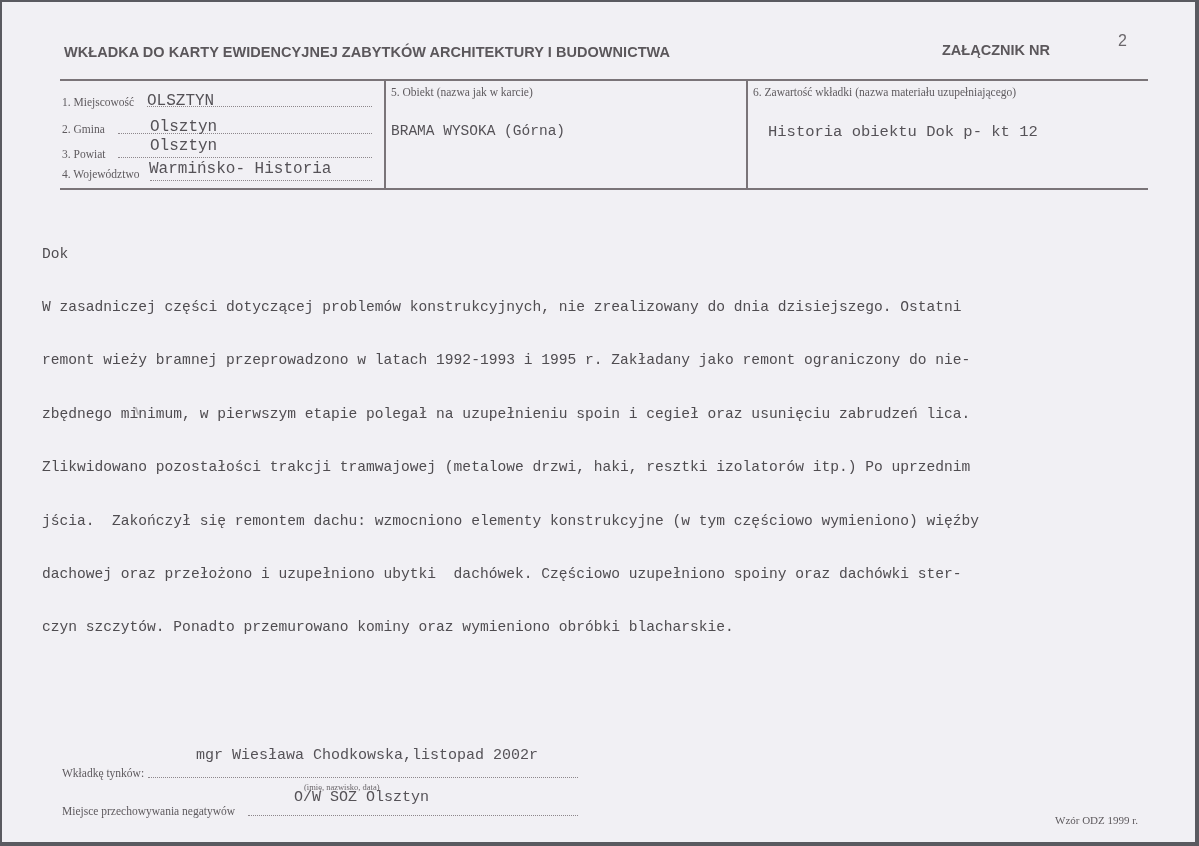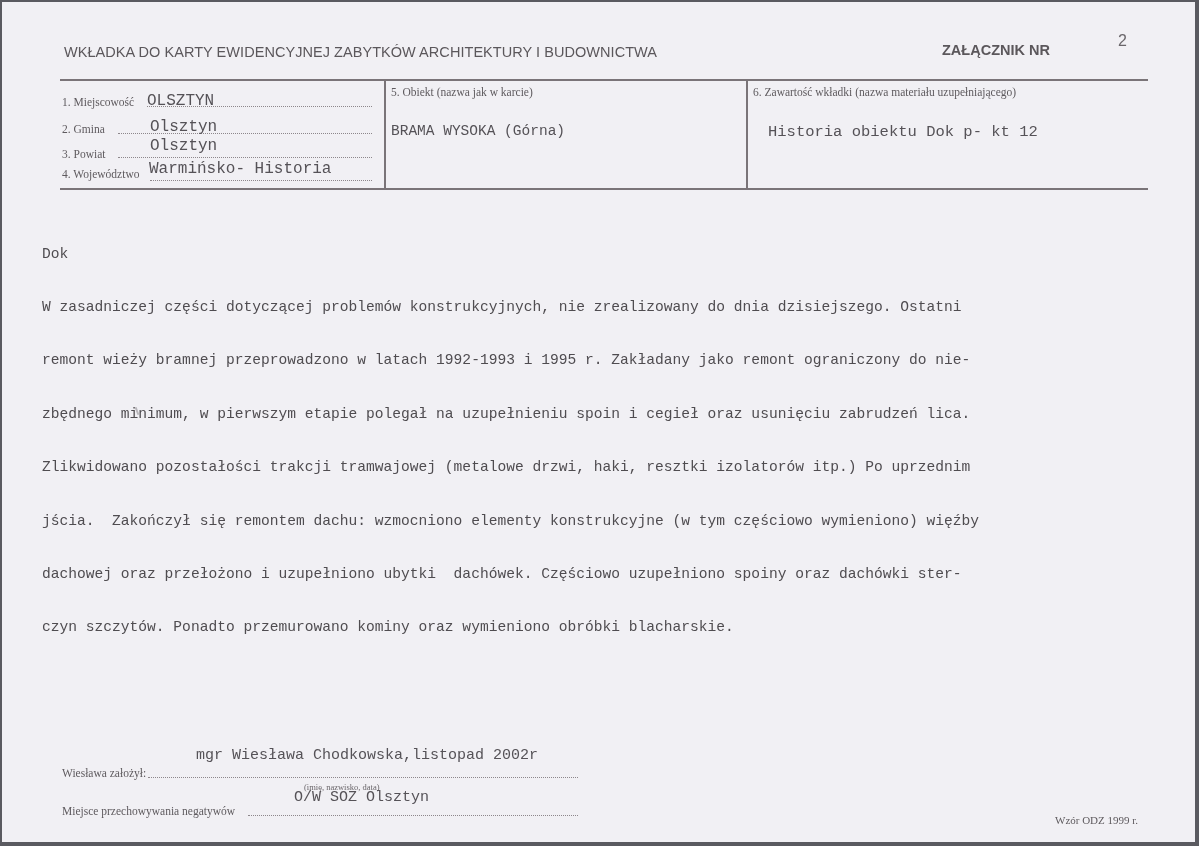--- a/index.html
+++ b/index.html
@@ -12,21 +12,21 @@
       position: absolute; left: 2px; top: 2px; width: 1193px; height: 840px;
       background: #f1f0f4;
       color: #5e5a5e;
     }
     .sans { font-family: "Liberation Sans", sans-serif; }
     .serif { font-family: "Liberation Serif", serif; }
     .mono { font-family: "Liberation Mono", monospace; }
 
     .title {
       position: absolute; left: 62px; top: 42px;
-      font-size: 14.5px; font-weight: normal; color: #5b575b; letter-spacing: 0.05px;
+      font-size: 14.5px; font-weight: bold; color: #5b575b; letter-spacing: 0.05px;
     }
     .annex {
       position: absolute; left: 940px; top: 40px;
       font-size: 14.5px; font-weight: bold; color: #5b575b;
     }
     .page-no {
       position: absolute; left: 1116px; top: 30px;
       font-size: 16px; color: #6a666a;
     }
     .hline { position: absolute; background: #7a7478; height: 2px; }
@@ -99,21 +99,21 @@
     <div>Zlikwidowano pozostałości trakcji tramwajowej (metalowe drzwi, haki, resztki izolatorów itp.) Po uprzednim</div>
     <div>jścia.  Zakończył się remontem dachu: wzmocniono elementy konstrukcyjne (w tym częściowo wymieniono) więźby</div>
     <div>dachowej oraz przełożono i uzupełniono ubytki  dachówek. Częściowo uzupełniono spoiny oraz dachówki ster-</div>
     <div>czyn szczytów. Ponadto przemurowano kominy oraz wymieniono obróbki blacharskie.</div>
   </div>
 
   <div class="speck"></div>
 
   <div>
     <div class="footer-val mono" style="left:170px; top:745px;">mgr Wiesława Chodkowska,listopad 2002r</div>
-    <div class="footer-lbl serif" style="left:60px; top:765px;">Wiesława założył:</div>
+    <div class="footer-lbl serif" style="left:60px; top:765px;">Wkładkę tynków:</div>
     <div class="dots" style="left:146px; top:775px; width:430px;"></div>
     <div class="hint serif" style="left:302px; top:780px;">(imię, nazwisko, data)</div>
 
     <div class="footer-val mono" style="left:268px; top:787px;">O/W SOZ Olsztyn</div>
     <div class="footer-lbl serif" style="left:60px; top:803px;">Miejsce przechowywania negatywów</div>
     <div class="dots" style="left:246px; top:813px; width:330px;"></div>
 
     <div class="pattern serif">Wzór ODZ 1999 r.</div>
   </div>
 </div>

